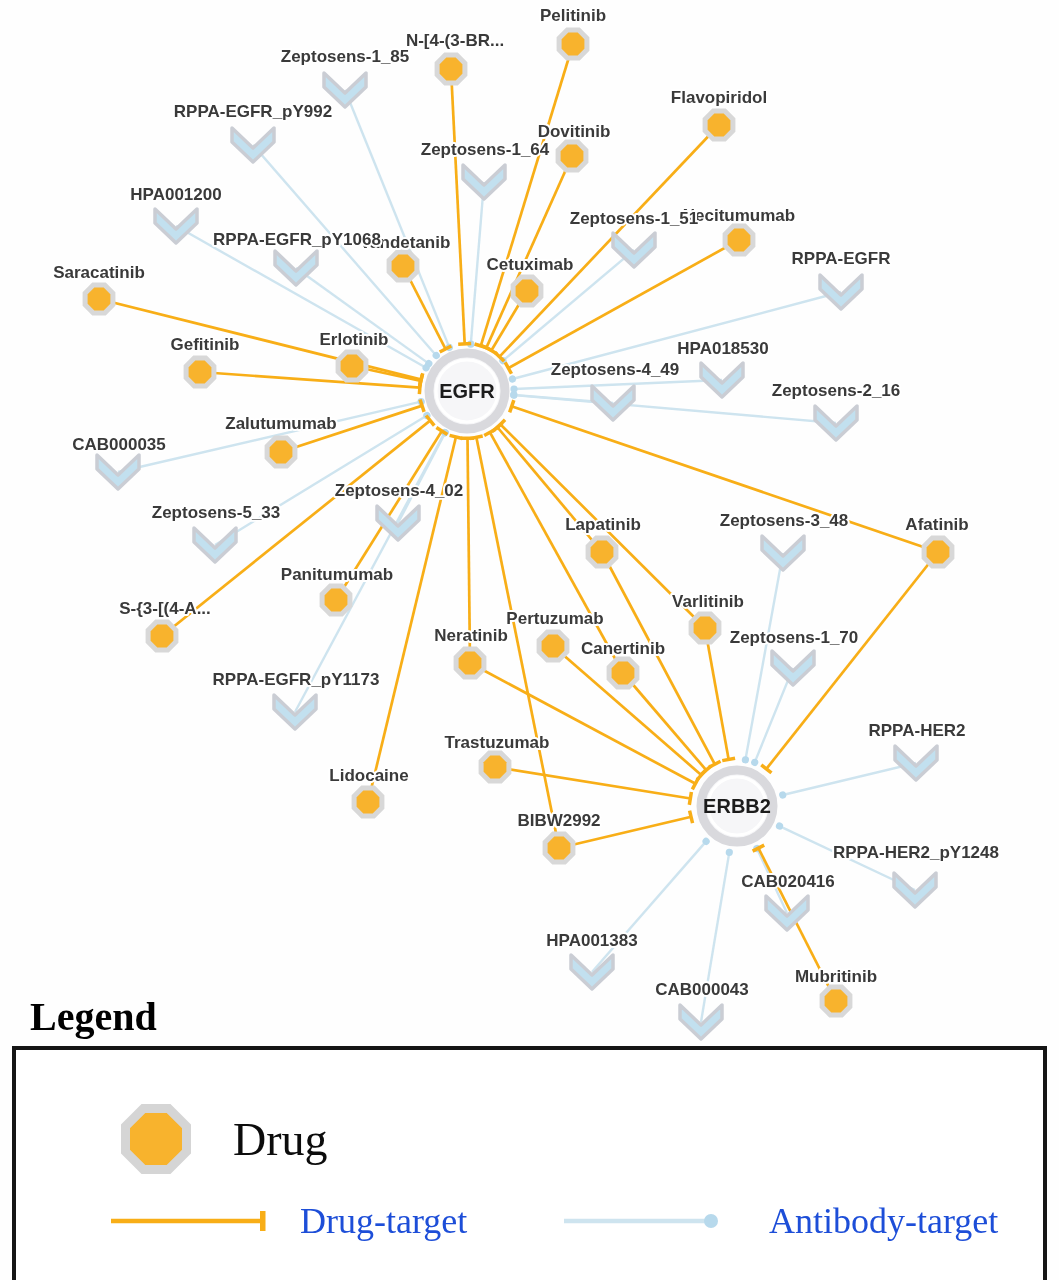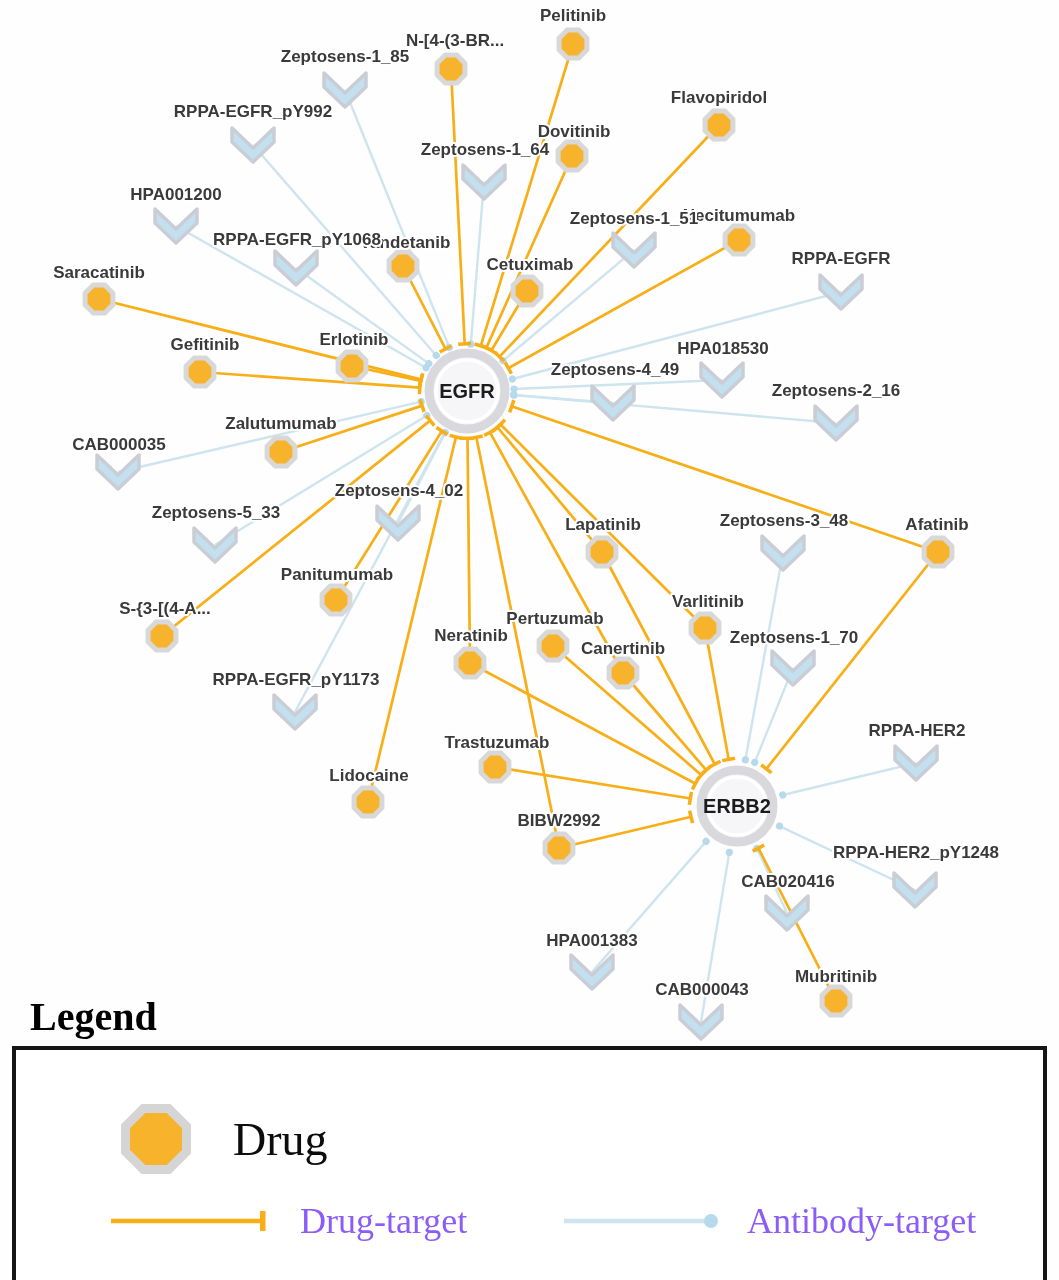--- a/index.html
+++ b/index.html
@@ -41,27 +41,27 @@
   }
   .legend-box {
     position:absolute; left:12px; top:1046px; width:1035px; height:264px;
     border:4px solid #151515; background:#ffffff;
   }
   .legend-item { position:absolute; display:flex; align-items:center; }
   .legend-node-label {
     font-family:"Liberation Serif", serif; font-size:46px; color:#0c0c0c; margin-left:32px;
   }
   .legend-edge-label {
-    font-family:"Liberation Serif", serif; font-size:36px; color:#8b5cf6; margin-left:24px;
+    font-family:"Liberation Serif", serif; font-size:36px; color:#1d4ed8; margin-left:24px;
   }
   #li-drug     { left:95px;  top:44px; }
   #li-gene     { left:392px; top:48px; }
   #li-antibody { left:682px; top:54px; }
   #li-dt { left:92px;  top:150px; }
-  #li-at { left:545px; top:150px; }
+  #li-at { left:545px; top:150px;gap:22px; }
 
   .lg-drug-oct    { fill: var(--drug-fill,#F8B32D); stroke:#D5D5D5; stroke-width:9; }
   .lg-gene-circle { fill: var(--gene-fill,#F5F5F7); stroke: var(--ring-gray,#D8D8DC); stroke-width:11; }
   .lg-ab          { fill: var(--antibody-fill,#C2E0EF); stroke:#C8CBD2; stroke-width:6; stroke-linejoin:round; }
   .lg-drug-line   { stroke: var(--drug-edge,#F8AE17); stroke-width:4.5; }
   .lg-ab-line     { stroke: var(--antibody-edge,#CEE4EF); stroke-width:4.5; }
 </style>
 </head>
 <body>
 

